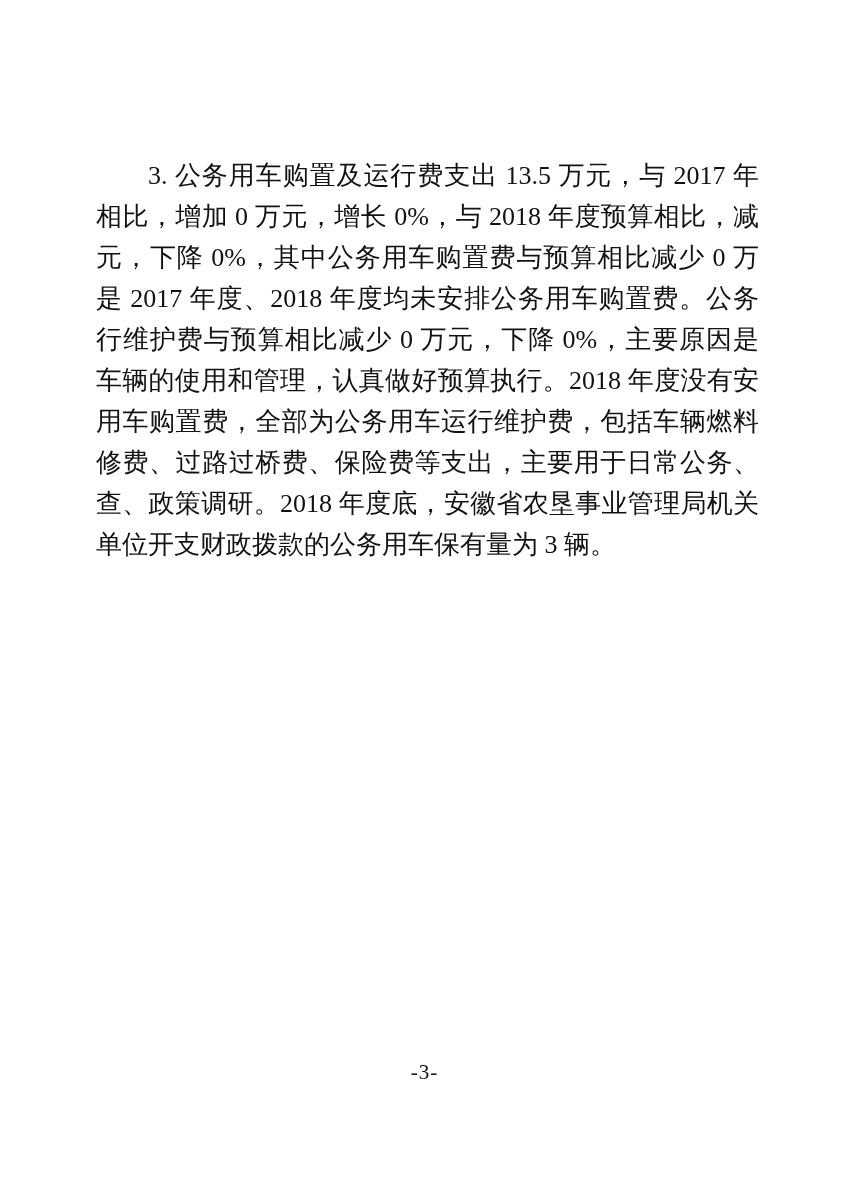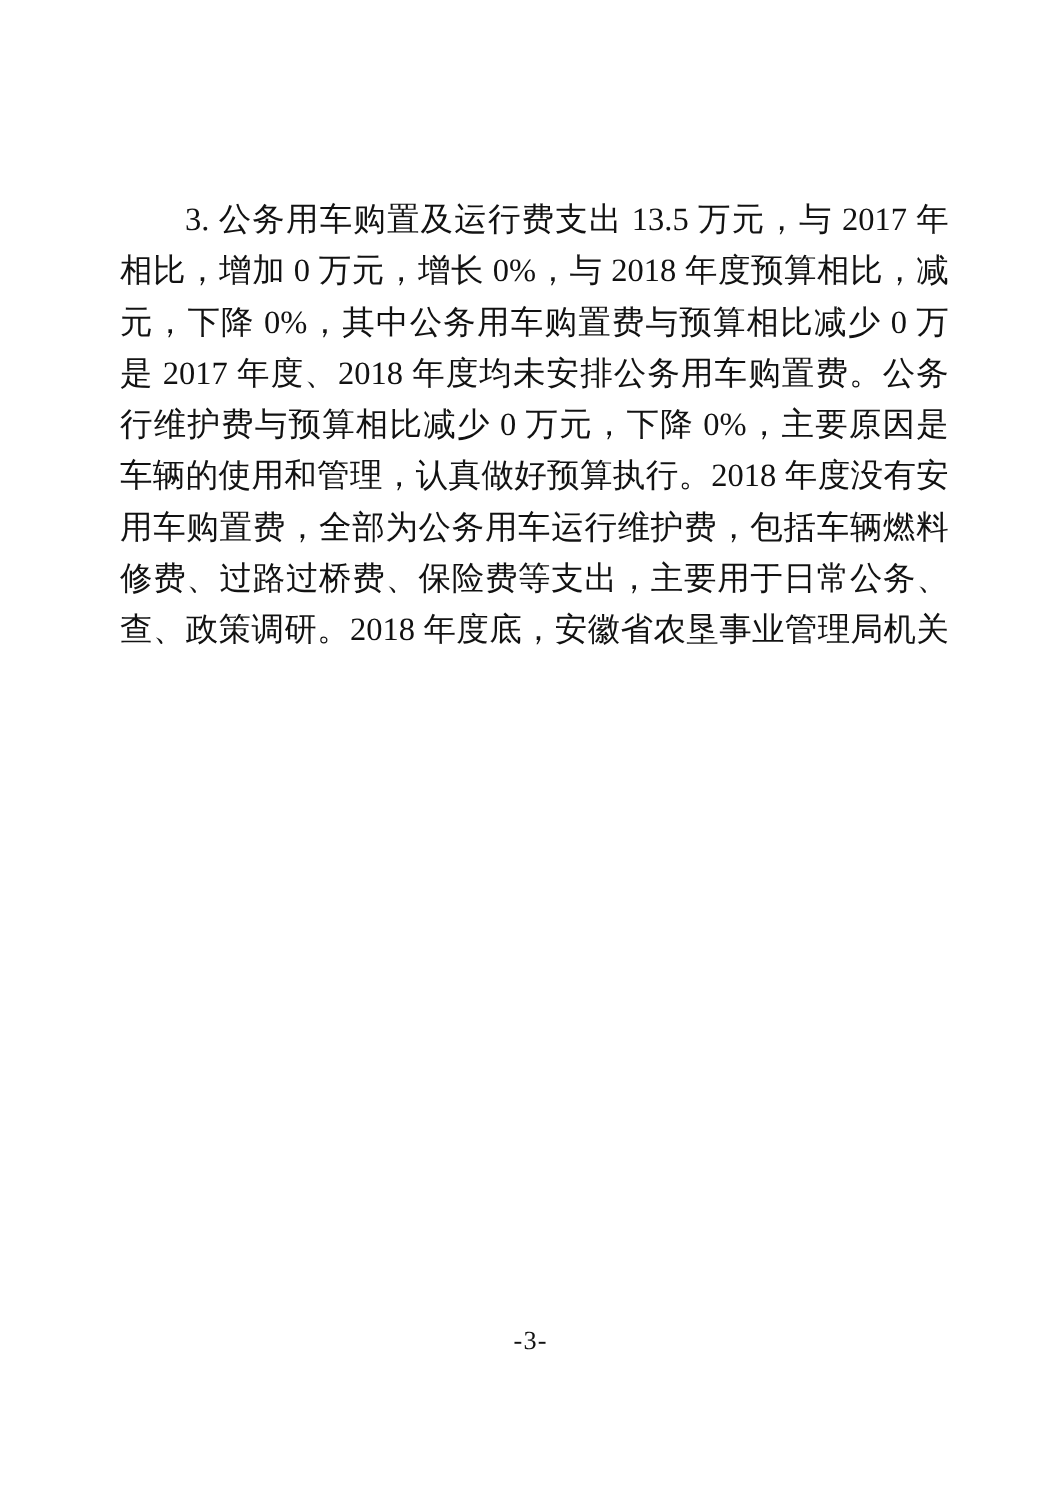--- a/index.html
+++ b/index.html
@@ -58,17 +58,18 @@
   <div class="textblock">
     <div class="line first">3. 公务用车购置及运行费支出 13.5 万元，与 2017 年度决算</div>
     <div class="line">相比，增加 0 万元，增长 0%，与 2018 年度预算相比，减少 0 万</div>
     <div class="line">元，下降 0%，其中公务用车购置费与预算相比减少 0 万元，原因</div>
     <div class="line">是 2017 年度、2018 年度均未安排公务用车购置费。公务用车运</div>
     <div class="line">行维护费与预算相比减少 0 万元，下降 0%，主要原因是严格做好</div>
     <div class="line">车辆的使用和管理，认真做好预算执行。2018 年度没有安排公务</div>
     <div class="line">用车购置费，全部为公务用车运行维护费，包括车辆燃料费、维</div>
     <div class="line">修费、过路过桥费、保险费等支出，主要用于日常公务、监督检</div>
     <div class="line">查、政策调研。2018 年度底，安徽省农垦事业管理局机关及所属</div>
+    <div class="line last">单位开支财政拨款的公务用车保有量为 3 辆。</div>
   </div>
 
   <div class="pagenum">-3-</div>
 
 </div>
 
 </body></html>

